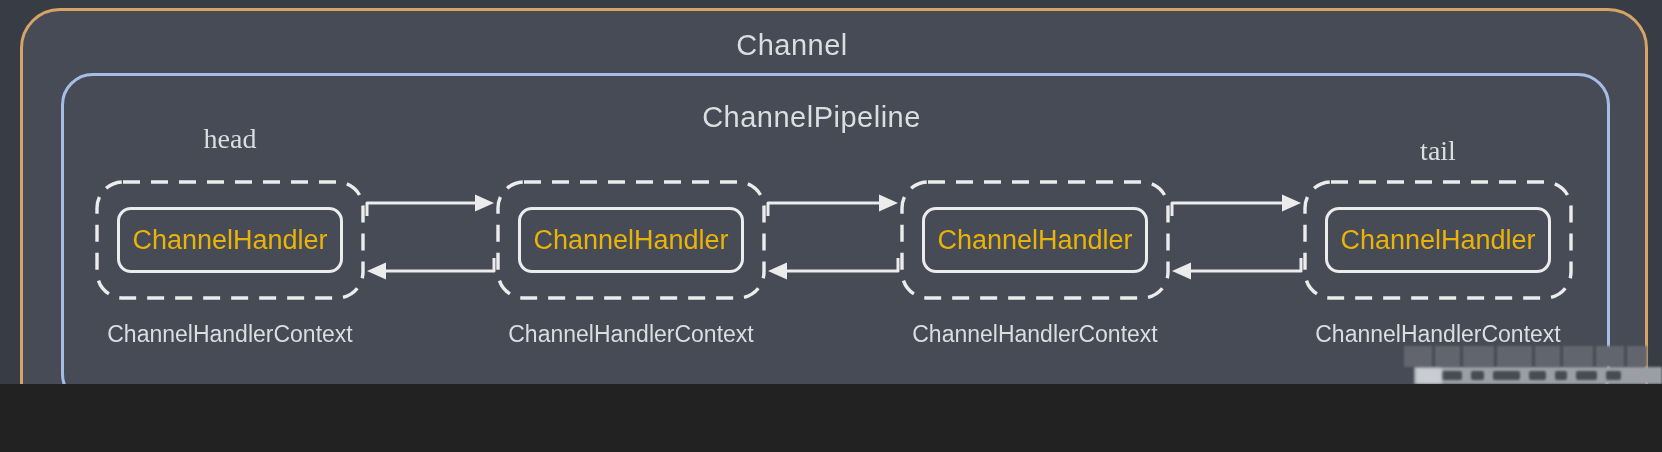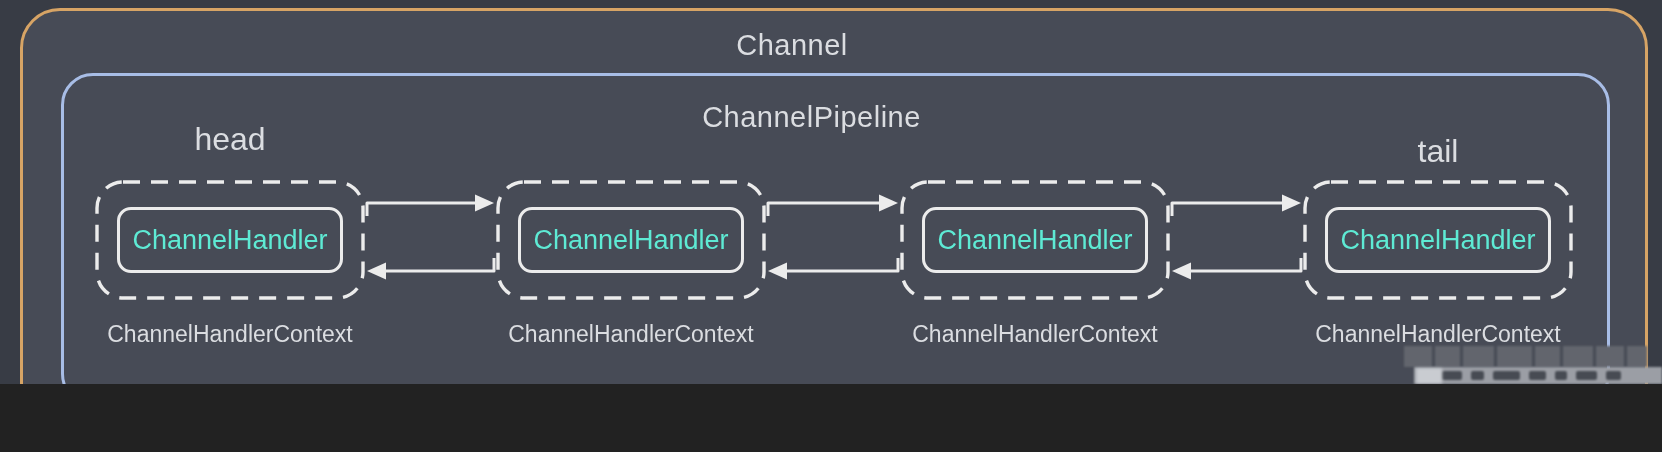--- a/index.html
+++ b/index.html
@@ -30,34 +30,34 @@
     position:absolute;left:38px;top:62px;width:1549px;height:333px;
     box-sizing:border-box;border:3px solid var(--blue);border-radius:32px;
   }
   .pipeline-title{
     position:absolute;top:23px;left:0;right:0;text-align:center;
     font-size:29px;line-height:36px;color:var(--text);
     transform:translateX(-24px);letter-spacing:0.5px;
   }
   .endpoint-label{
     position:absolute;transform:translateX(-50%);
-    font-size:32px;line-height:34px;color:var(--text);
+    font-size:28px;line-height:34px;color:var(--text);font-family:Liberation Serif, serif;
   }
   .head-label{left:230px;top:122px;}
   .tail-label{left:1438px;top:134px;}
   .handler-unit{
     position:absolute;top:180px;width:270px;height:175px;
   }
   .handler-box{
     position:absolute;left:22px;top:27px;width:226px;height:66px;
     box-sizing:border-box;border:3px solid var(--line);border-radius:14px;
     display:flex;align-items:center;justify-content:center;
   }
   .handler-label{
-    font-size:27px;color:#5eead4;white-space:nowrap;
+    font-size:27px;color:#eab308;white-space:nowrap;
   }
   .ctx-label{
     position:absolute;top:136px;left:50%;transform:translateX(-50%);
     white-space:nowrap;font-size:23px;line-height:36px;color:var(--text);
   }
   .arrows-layer{
     position:absolute;left:0;top:0;width:1662px;height:452px;
     pointer-events:none;
   }
   

